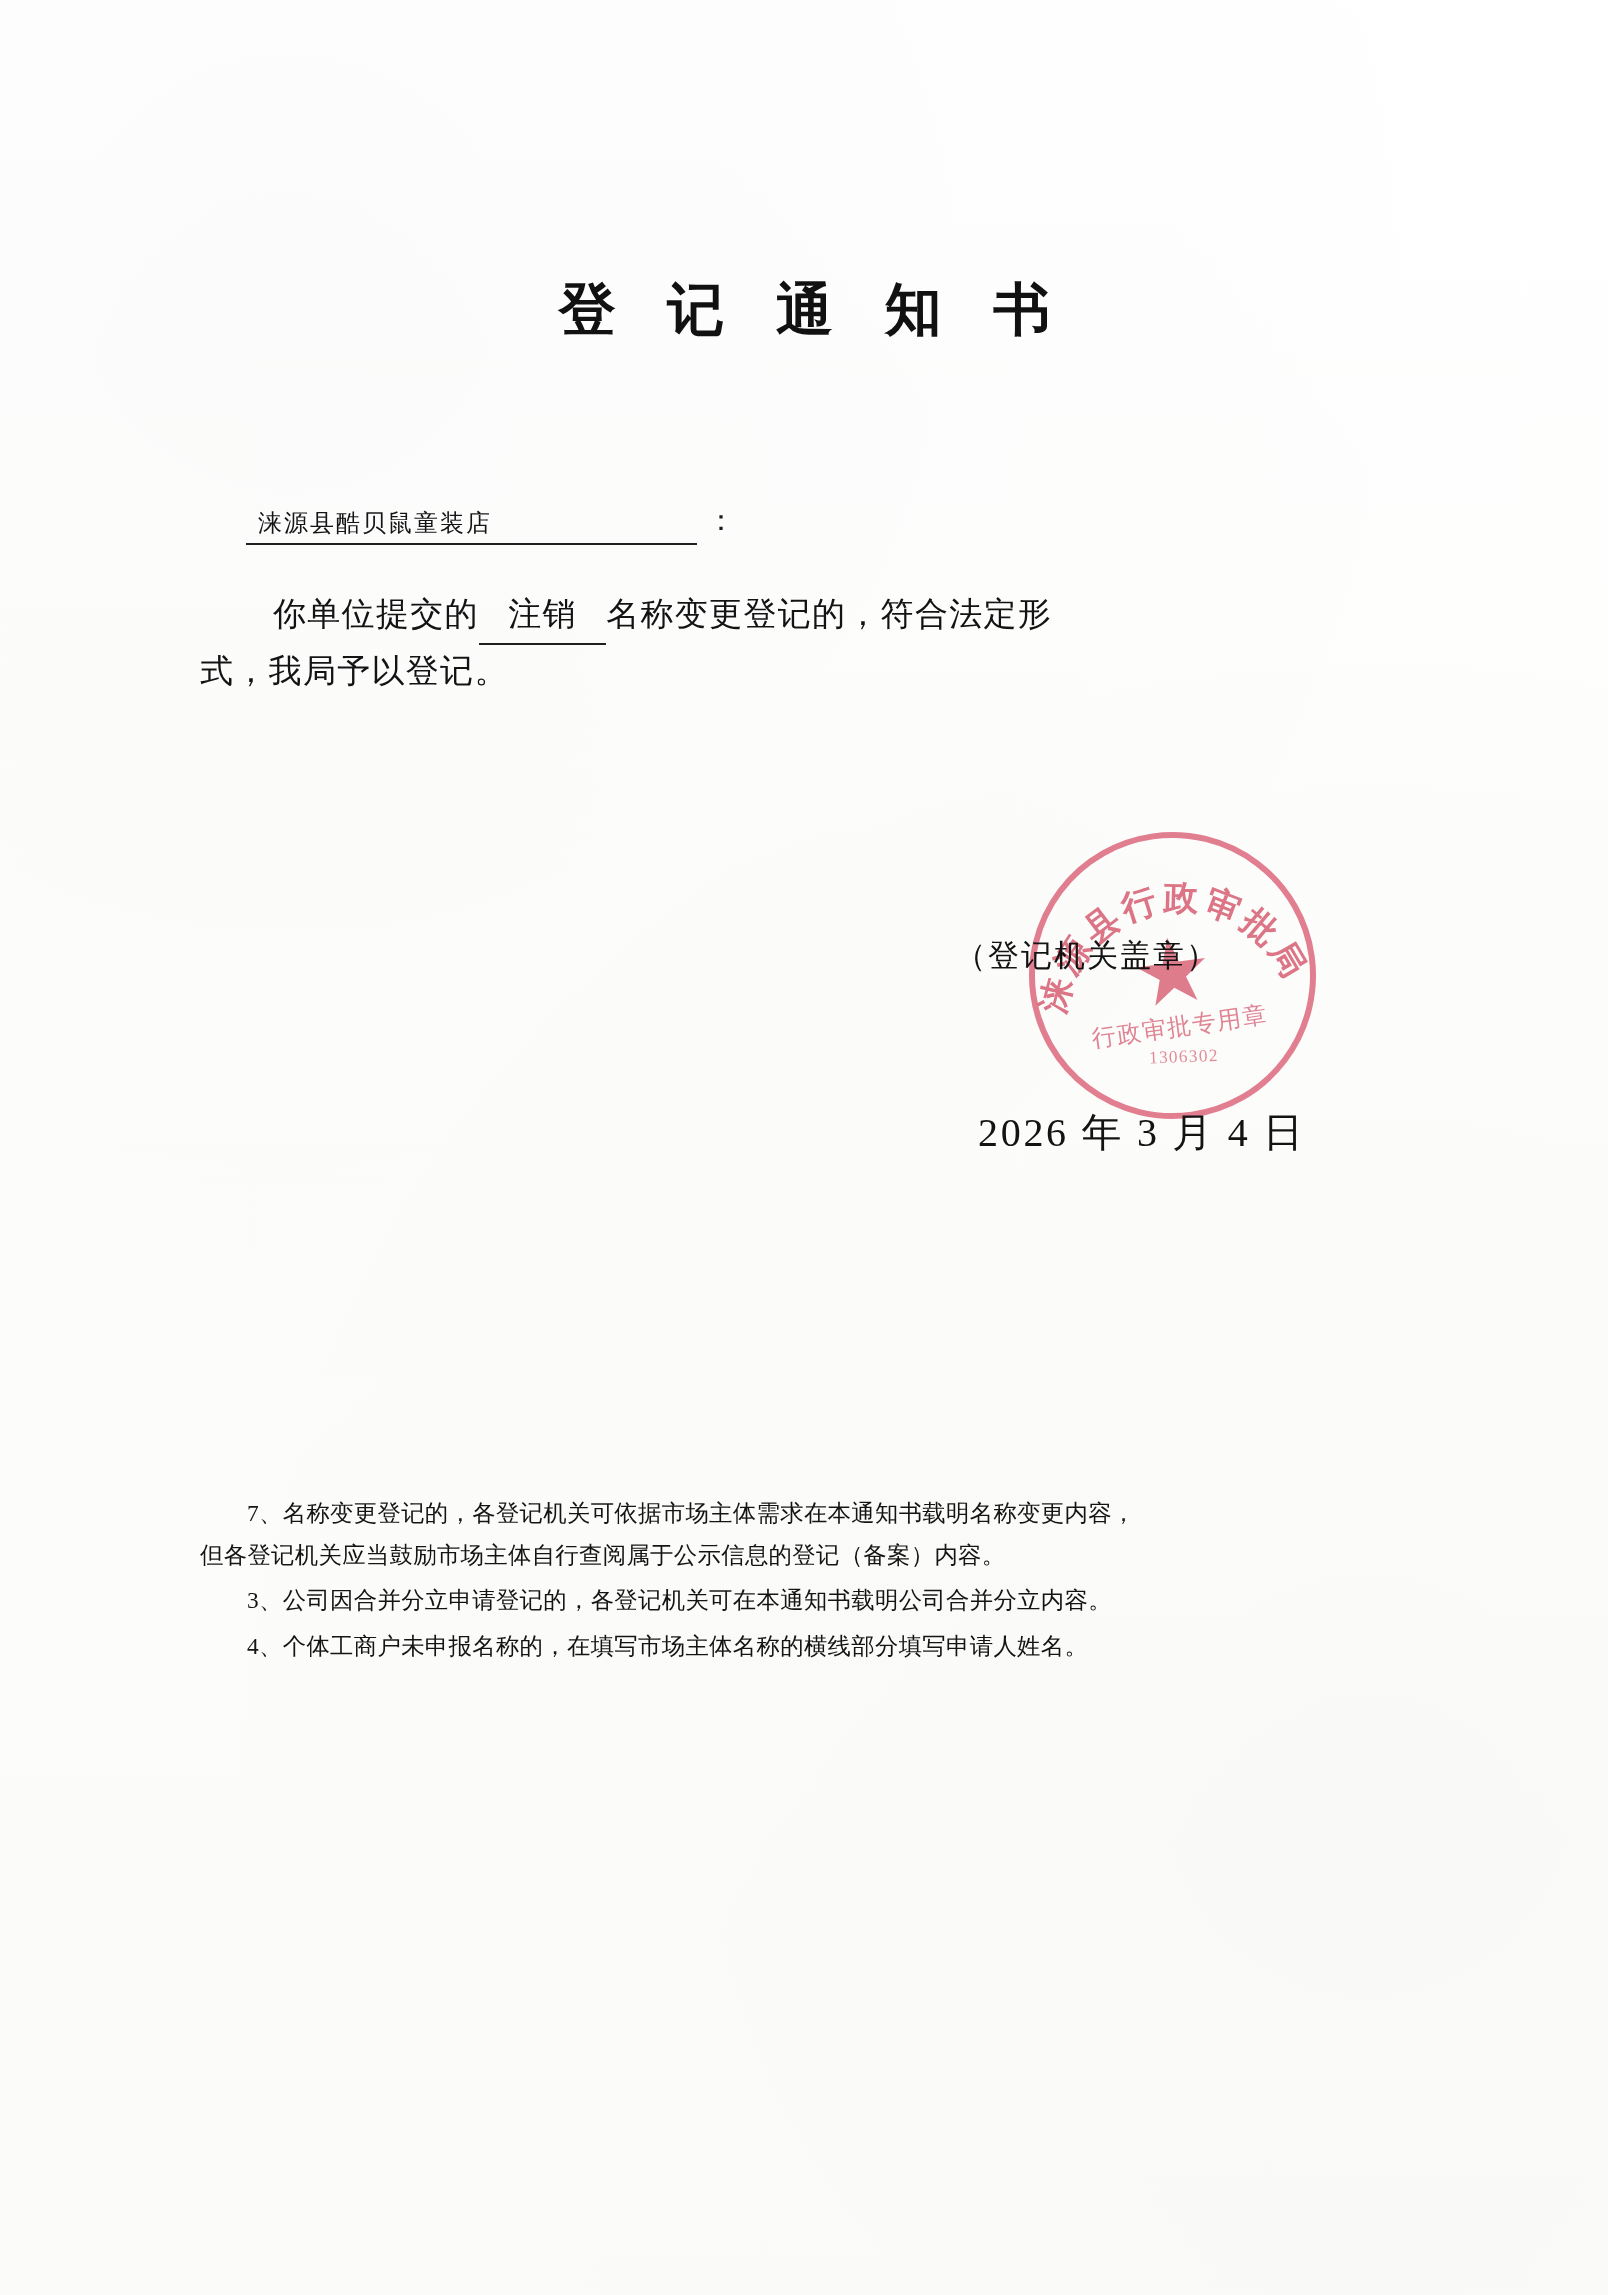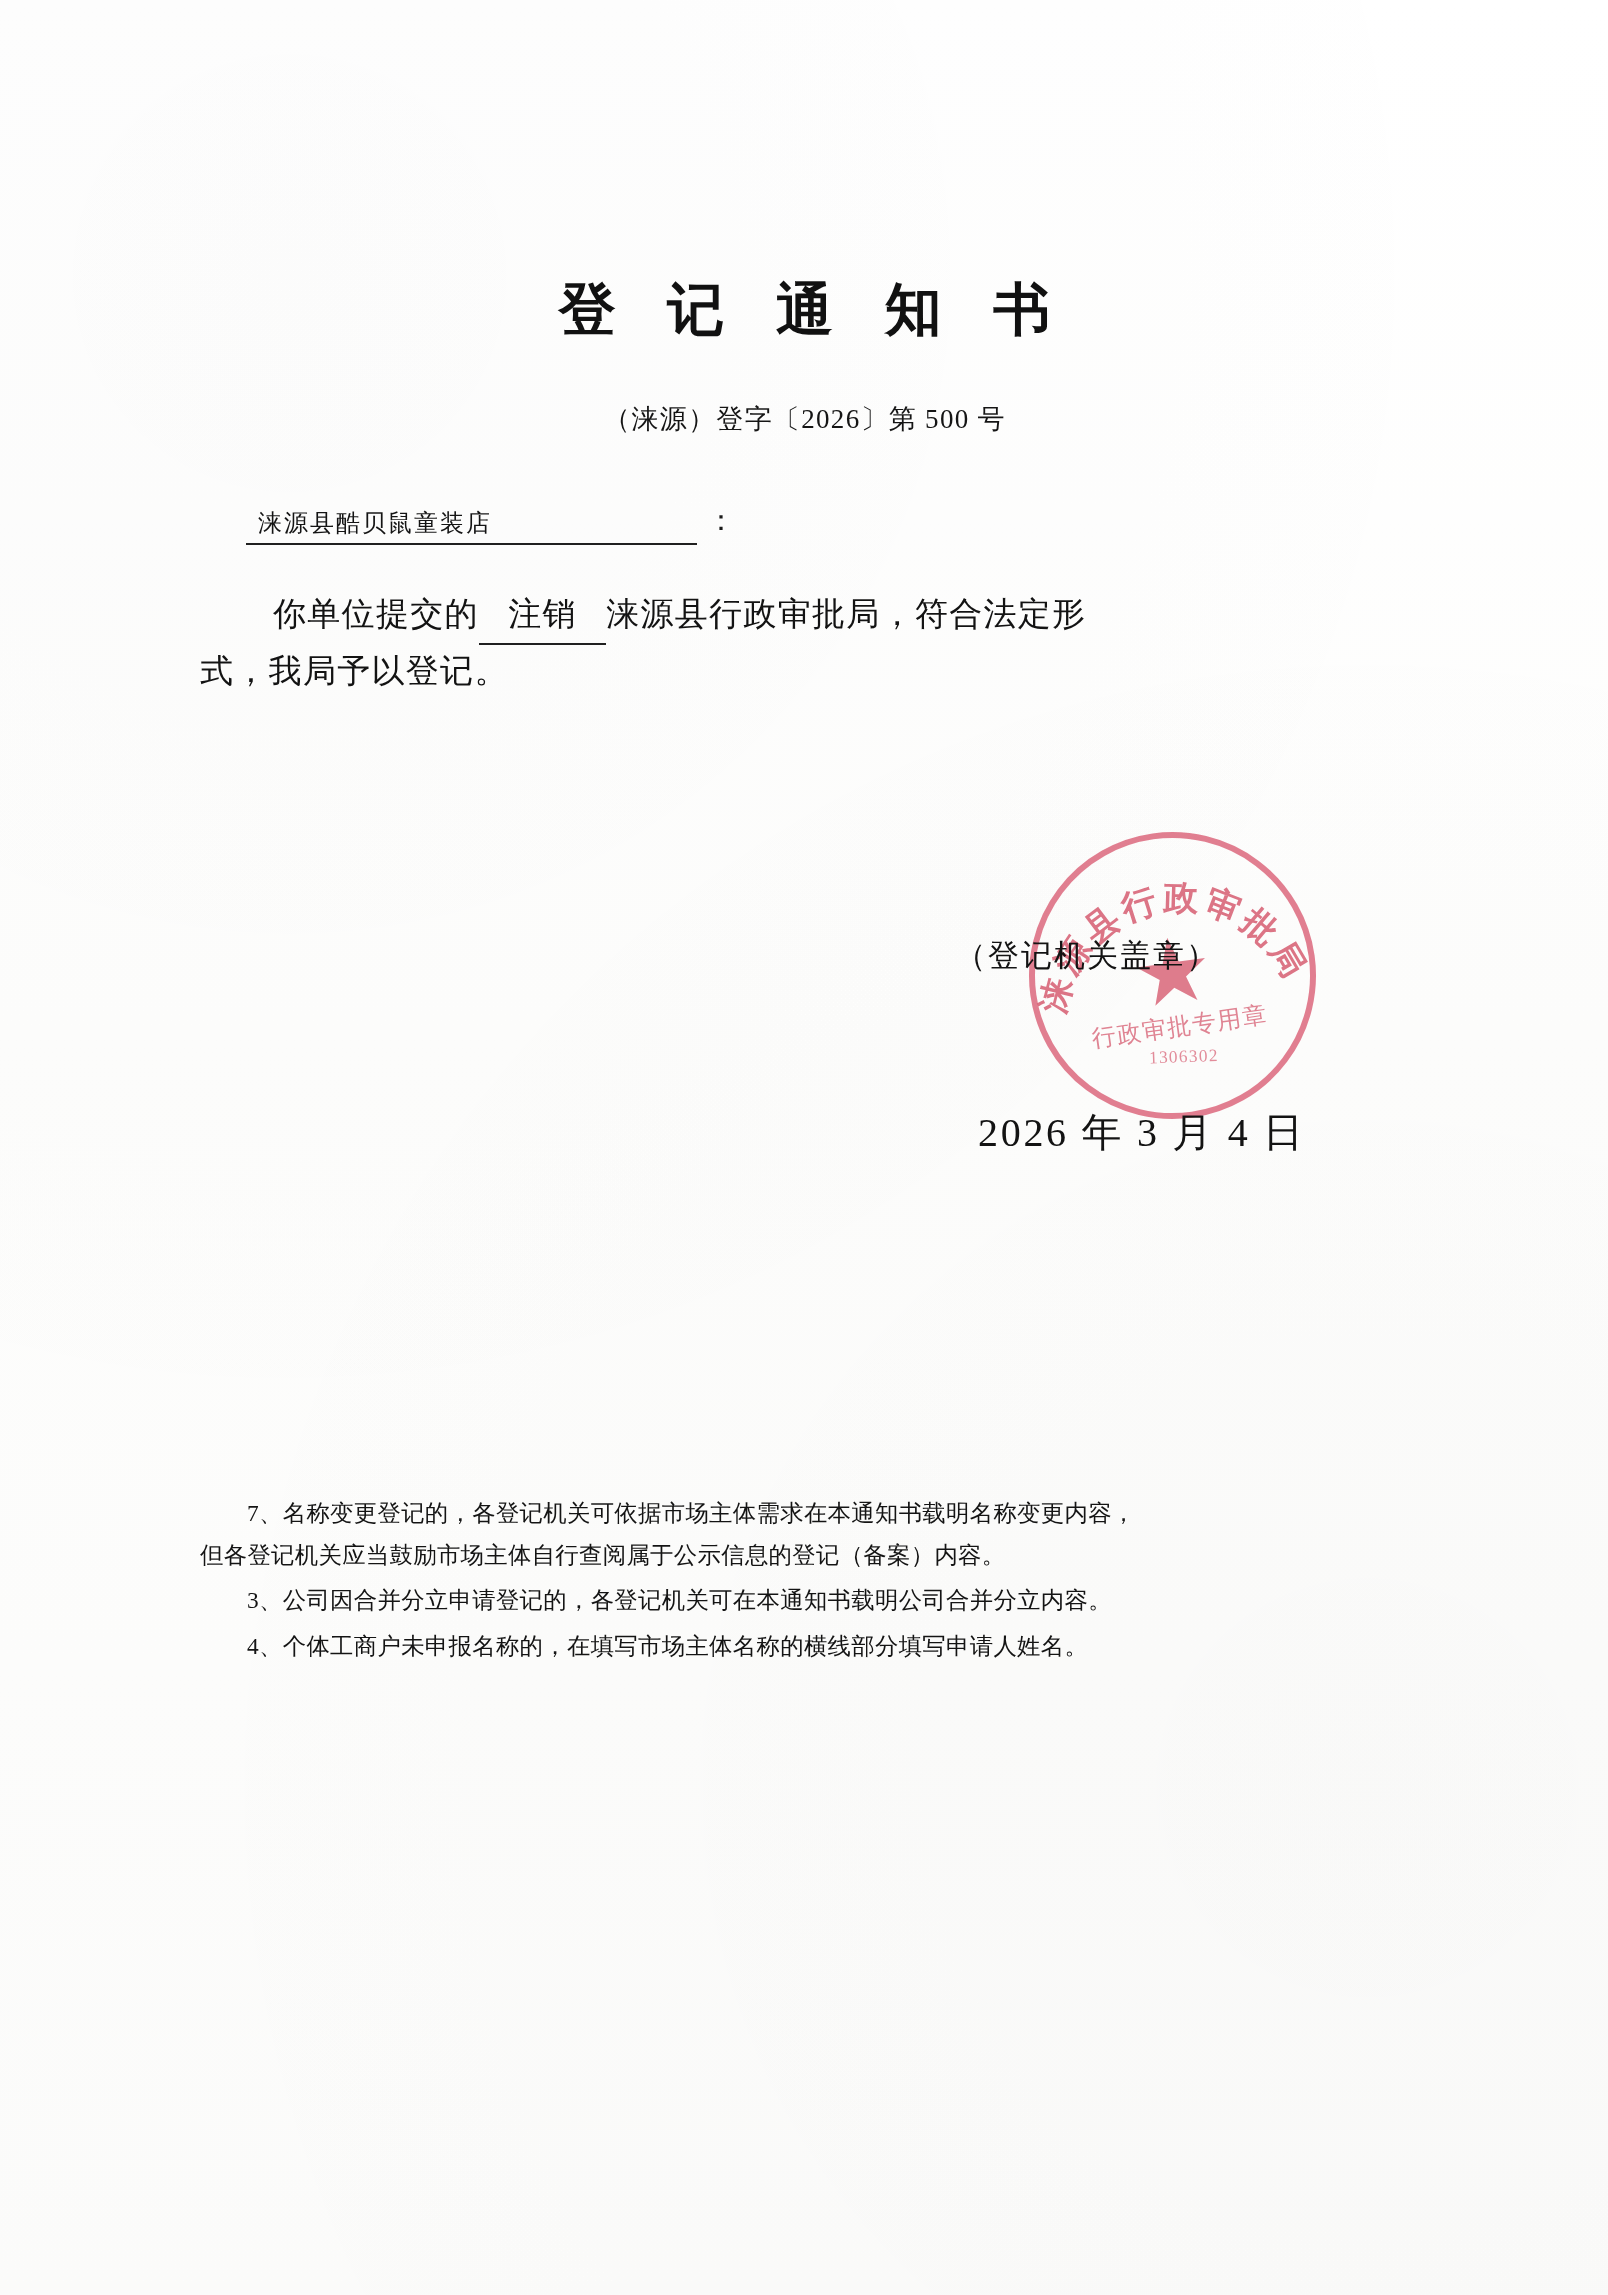--- a/index.html
+++ b/index.html
@@ -205,29 +205,28 @@
   }
 </style>
 </head>
 <body>
 
 <div class="page">
   <div class="paper-tint"></div>
 
   <div class="doc-title">登 记 通 知 书</div>
 
-  <div class="doc-number">（涞源）登字〔2026〕第 500 号</div>
 
   <div class="recipient-line">
     <span class="recipient-name">涞源县酷贝鼠童装店</span>
     <span class="recipient-colon">：</span>
   </div>
 
   <div class="body-text">
-    <span class="body-indent"></span><span>你单位提交的</span><span class="blank-fill">注销</span><span>涞源县行政审批局，符合法定形</span>
+    <span class="body-indent"></span><span>你单位提交的</span><span class="blank-fill">注销</span><span>名称变更登记的，符合法定形</span>
     <div>式，我局予以登记。</div>
   </div>
 
   <div class="seal">
     <div class="seal-ring"></div>
     <svg class="seal-arc" viewBox="0 0 430 430">
       <defs>
         <path id="arcpath" d="M 48,248 A 172,172 0 0 1 382,248" fill="none"></path>
       </defs>
       <text>

